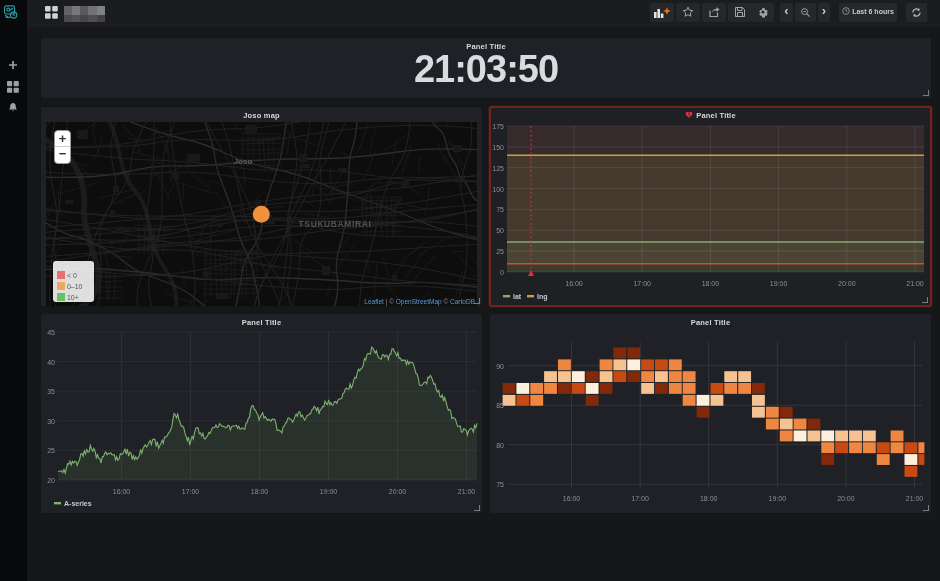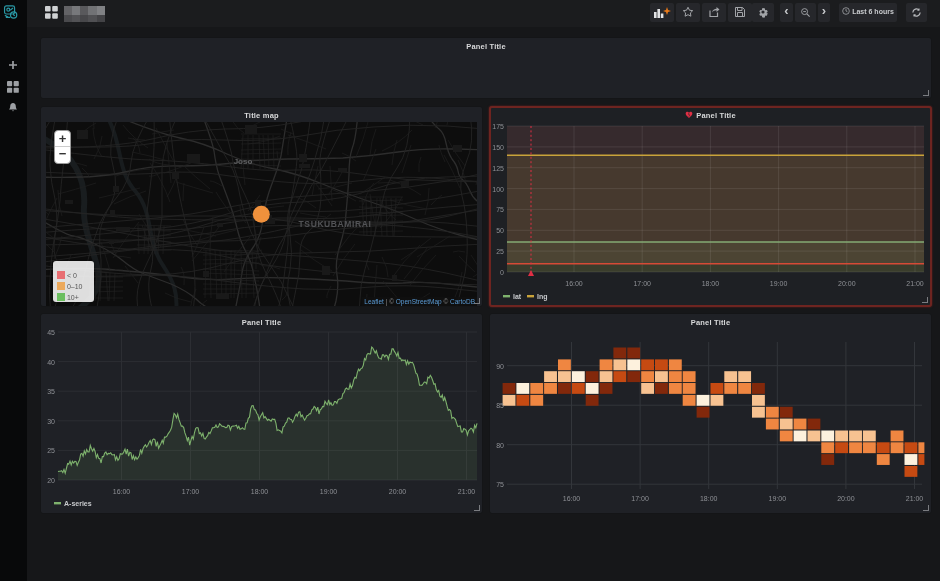--- a/index.html
+++ b/index.html
@@ -118,25 +118,26 @@
       </g>
     </svg>
   <svg class="abs" style="left:7px;top:102px" width="12" height="12" viewBox="0 0 24 24">
       <path fill="#9da0a4" d="M12 2 C8.5 2 6.5 4.8 6.5 8 C6.5 13 4 15 4 15 L20 15 C20 15 17.5 13 17.5 8 C17.5 4.8 15.5 2 12 2 Z"></path>
       <path fill="#9da0a4" d="M9.8 17 a2.3 2.3 0 004.4 0 Z"></path>
     </svg>
 </div>
 
 <div class="panel" style="left:40px;top:37px;width:892px;height:62px;">
   <div class="ptitle">Panel Title</div>
+  <div class="abs" style="left:0;right:0;top:10px;text-align:center;color:#dadbde;font-size:38px;font-weight:bold;letter-spacing:-1px;">21:03:50</div>
   <div class="rsz"></div>
 </div>
 
 <div class="panel" style="left:40px;top:106px;width:443px;height:201px;">
-  <div class="ptitle">Title map</div>
+  <div class="ptitle">Joso map</div>
   <div class="abs" style="left:5px;top:15px;width:431px;height:184px;background:#0d0d0d;overflow:hidden;">
     <svg width="431" height="184" viewBox="0 0 431 184">
 <path d="M-8,14 C30,30 40,60 38,85 C36,112 55,140 52,160 C50,175 40,180 30,190" stroke="#191d1f" stroke-width="6" fill="none"></path>
 <path d="M60,-8 C78,25 70,48 90,70 C108,92 100,120 118,145 C128,160 132,172 130,190" stroke="#181c1e" stroke-width="4" fill="none"></path>
 <path d="M-10,55 Q51,57 79,50 Q107,43 134,44 Q160,44 188,41 Q216,37 242,37 Q268,37 297,36 Q325,34 352,30 Q379,26 410,27 L441,28" stroke="#2d2d2d" stroke-width="1.3" fill="none"></path>
 <path d="M155,-10 Q165,15 168,29 Q170,44 173,53 Q176,61 182,77 Q188,93 191,106 Q194,119 200,130 Q206,141 208,154 Q211,167 213,180 L215,194" stroke="#2d2d2d" stroke-width="1.3" fill="none"></path>
 <path d="M312,-10 Q310,17 306,27 Q303,36 303,53 Q302,69 301,80 Q300,91 299,103 Q297,114 293,127 Q289,141 291,153 Q293,165 290,179 L286,194" stroke="#2d2d2d" stroke-width="1.3" fill="none"></path>
 <path d="M-10,148 Q42,145 69,148 Q97,150 129,154 Q160,159 187,157 Q213,155 241,156 Q269,157 300,159 Q332,162 357,161 Q382,159 411,163 L441,166" stroke="#2d2d2d" stroke-width="1.3" fill="none"></path>
 <path d="M378,-10 Q389,4 393,7 Q398,11 400,21 Q402,31 406,37 Q411,43 412,49 Q413,55 417,58 Q420,60 424,69 Q427,77 434,81 L441,85" stroke="#2d2d2d" stroke-width="1.3" fill="none"></path>
 <path d="M242,-10 Q237,21 235,34 Q232,46 227,59 Q222,72 220,81 Q218,90 216,103 Q214,116 206,127 Q198,138 196,151 Q194,165 191,179 L188,194" stroke="#2d2d2d" stroke-width="1.3" fill="none"></path>

